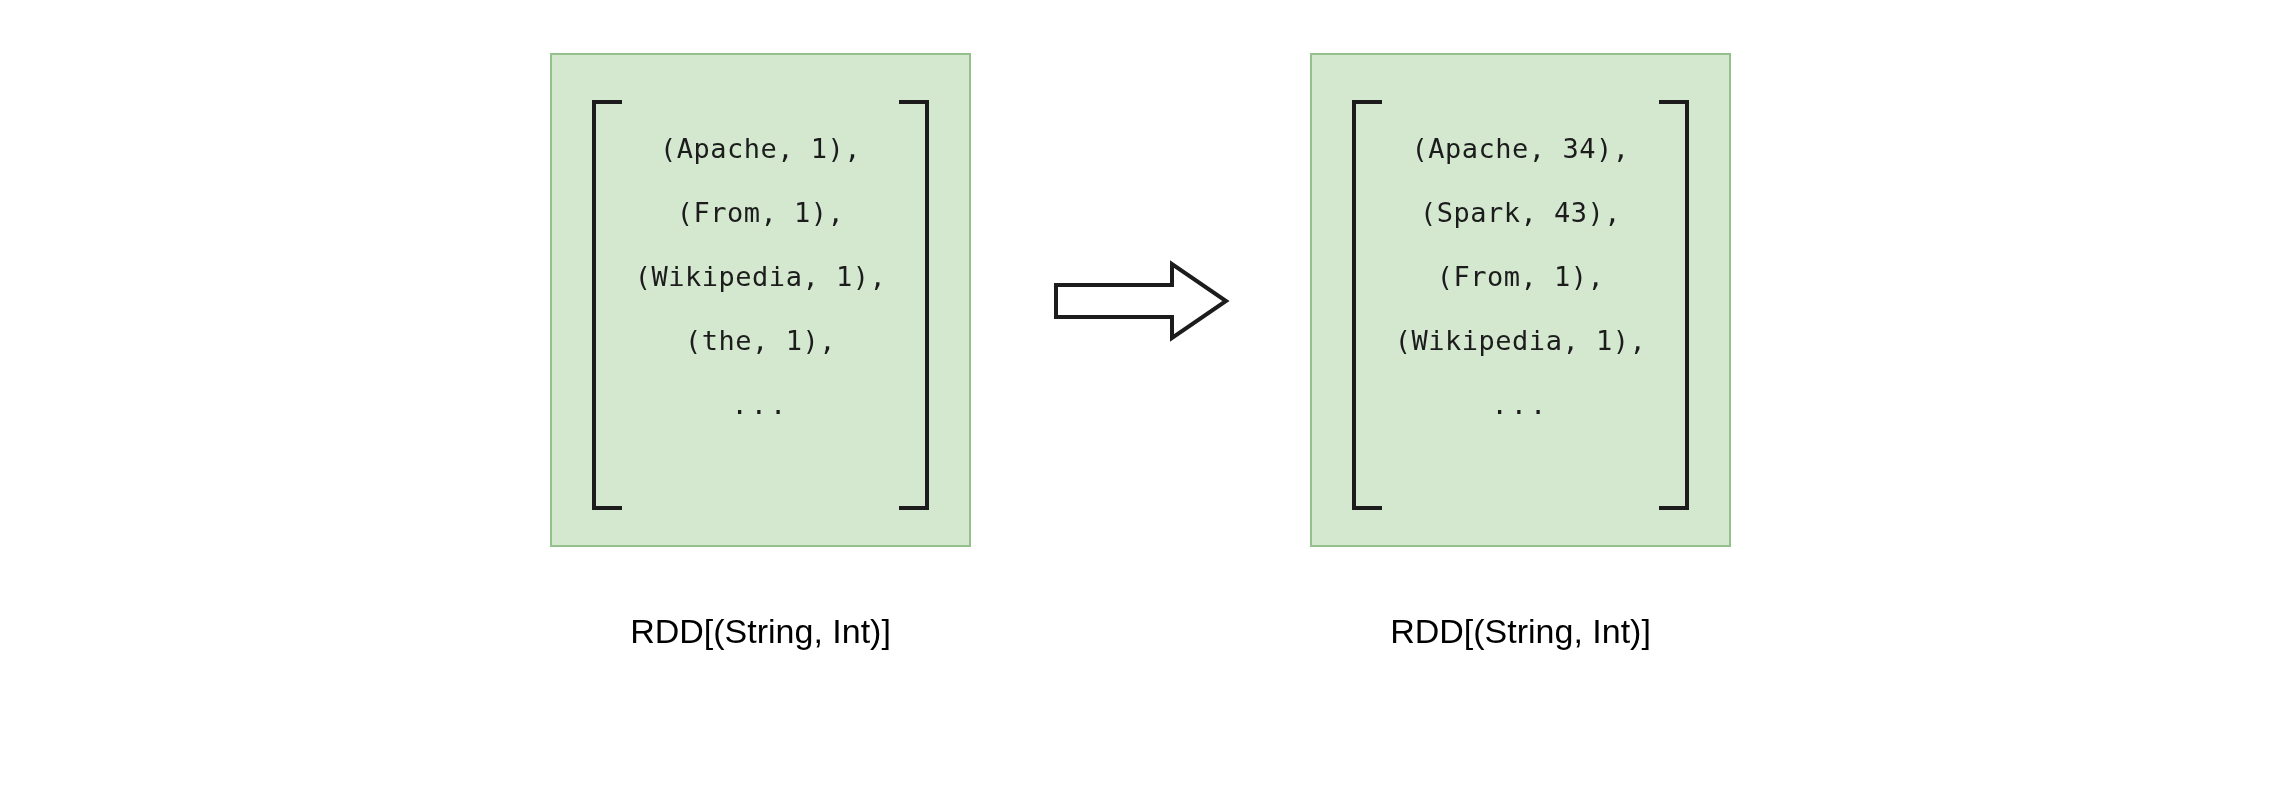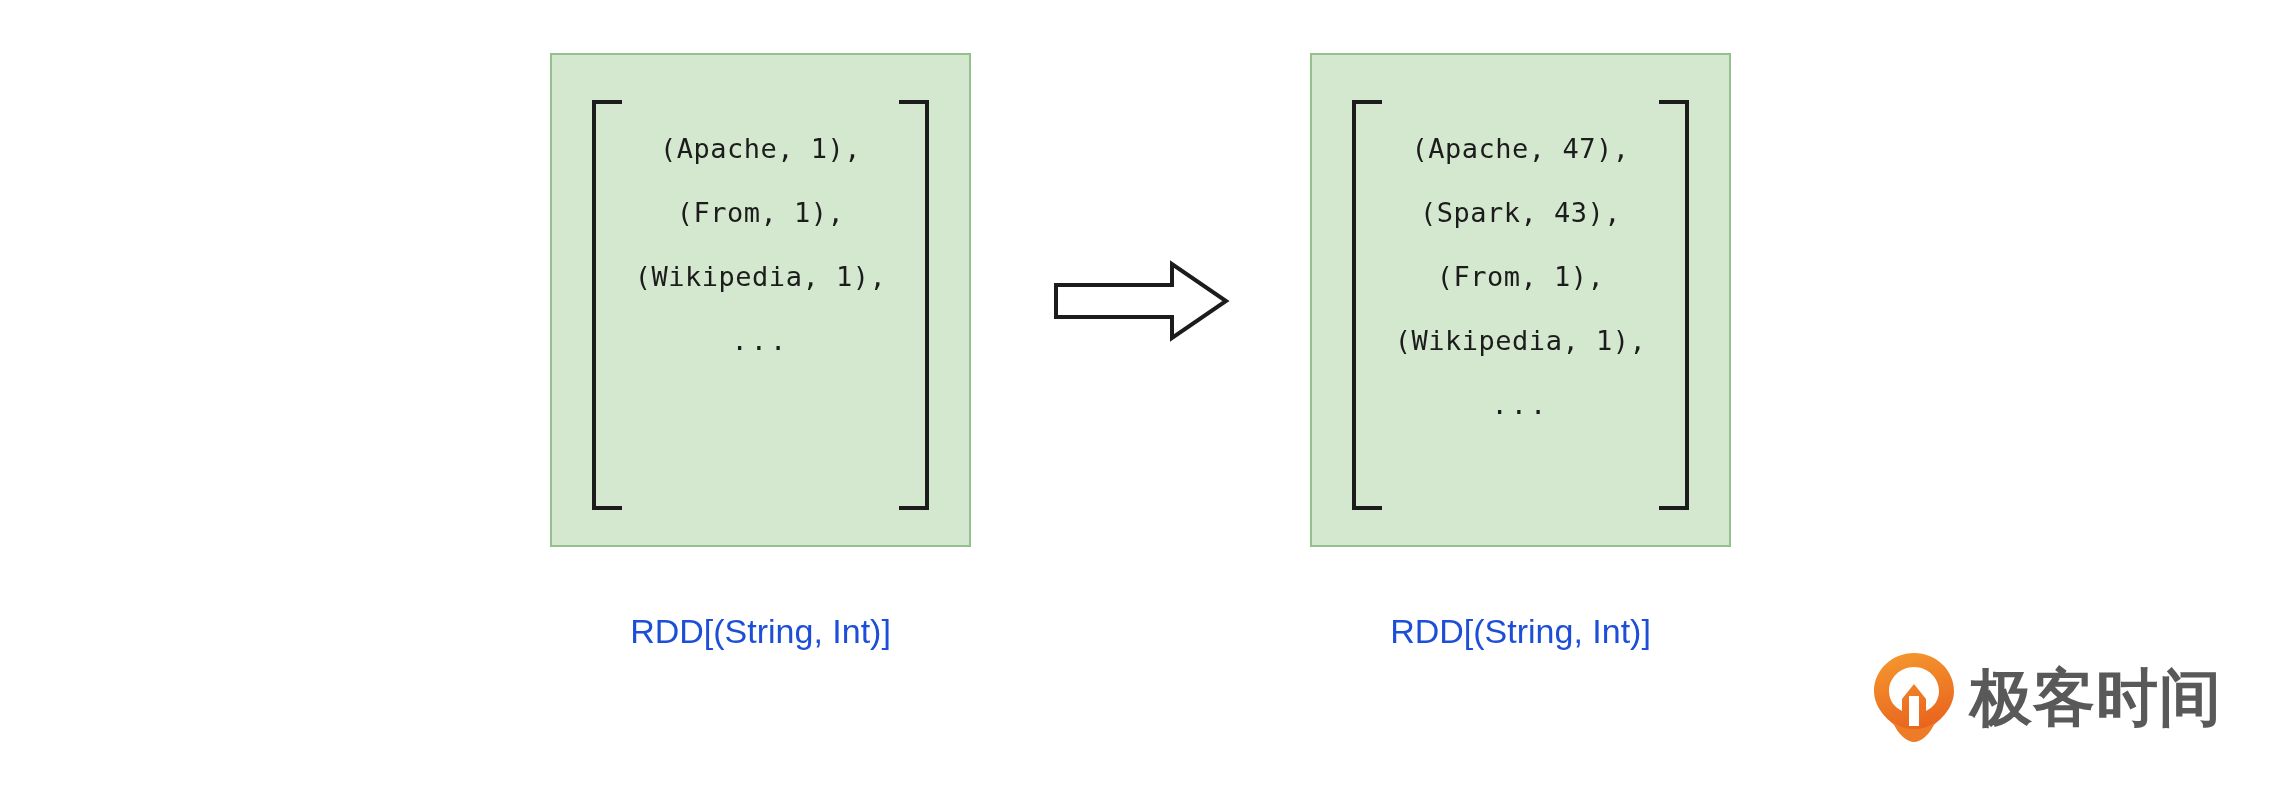--- a/index.html
+++ b/index.html
@@ -74,21 +74,21 @@
   }
 
   
   .panel-caption {
     position: absolute;
     top: 612px;
     width: 421px;
     text-align: center;
     font-family: "Liberation Sans", sans-serif;
     font-size: 34px;
-    color: #1d4ed8;
+    color: #000000;
   }
   .panel-caption.left  { left: 550px; }
   .panel-caption.right { left: 1310px; }
 
   
   .flow-arrow {
     position: absolute;
     left: 1050px;
     top: 258px;
     width: 182px;
@@ -124,60 +124,39 @@
 
 <div id="canvas">
 
   <div class="rdd-panel left">
     <div class="bracket open"></div>
     <div class="bracket close"></div>
     <div class="tuple-list">
       <div class="tuple-row">(Apache, 1),</div>
       <div class="tuple-row">(From, 1),</div>
       <div class="tuple-row">(Wikipedia, 1),</div>
+      <div class="tuple-row">(the, 1),</div>
       <div class="tuple-row ellipsis">...</div>
     </div>
   </div>
   <div class="panel-caption left">RDD[(String, Int)]</div>
 
   <div class="flow-arrow">
     <svg viewBox="0 0 182 86" width="182" height="86" xmlns="http://www.w3.org/2000/svg">
       <polygon points="6,27 122,27 122,6 176,43 122,80 122,59 6,59" fill="#ffffff" stroke="#1c1c1c" stroke-width="4" stroke-linejoin="miter"></polygon>
     </svg>
   </div>
 
   <div class="rdd-panel right">
     <div class="bracket open"></div>
     <div class="bracket close"></div>
     <div class="tuple-list">
-      <div class="tuple-row">(Apache, 47),</div>
+      <div class="tuple-row">(Apache, 34),</div>
       <div class="tuple-row">(Spark, 43),</div>
       <div class="tuple-row">(From, 1),</div>
       <div class="tuple-row">(Wikipedia, 1),</div>
       <div class="tuple-row ellipsis">...</div>
     </div>
   </div>
   <div class="panel-caption right">RDD[(String, Int)]</div>
 
-  <div class="logo">
-    <div class="logo-mark">
-      <svg viewBox="0 0 84 92" width="84" height="92" xmlns="http://www.w3.org/2000/svg">
-        <defs>
-          <linearGradient id="gtgrad" x1="0" y1="0" x2="0.25" y2="1">
-            <stop offset="0%" stop-color="#f59a2e"></stop>
-            <stop offset="55%" stop-color="#ee7b26"></stop>
-            <stop offset="100%" stop-color="#e8601c"></stop>
-          </linearGradient>
-        </defs>
-
-        <path d="M42 1 C20 1 2 18 2 39 C2 57 17 70 31 79 L42 90 L53 79 C67 70 82 57 82 39 C82 18 64 1 42 1 Z" fill="url(#gtgrad)"></path>
-
-        <path d="M42 15 C28 15 17 26 17 39 C17 48 22 55 30 59 L30 47 L42 32 L54 47 L54 59 C62 55 67 48 67 39 C67 26 56 15 42 15 Z" fill="#ffffff"></path>
-
-        <rect x="37" y="44" width="10" height="30" fill="#ffffff"></rect>
-
-        <path d="M20 68 C28 80 56 80 64 68 C58 84 48 90 42 90 C36 90 26 84 20 68 Z" fill="#ee7b26"></path>
-      </svg>
-    </div>
-    <div class="logo-text">极客时间</div>
-  </div>
 
 </div>
 
 </body></html>

